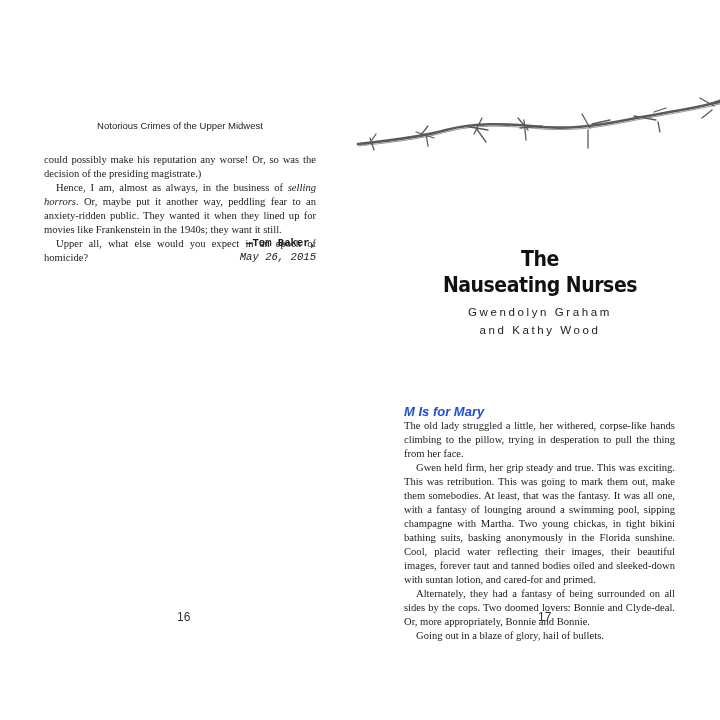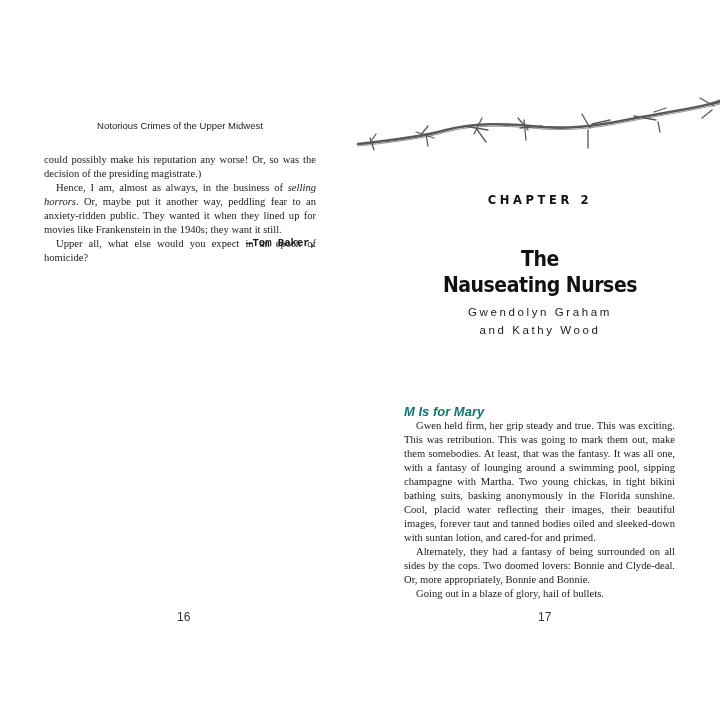--- a/index.html
+++ b/index.html
@@ -35,35 +35,36 @@
     position: absolute; top: 246px; left: 0; width: 360px; text-align: center;
     font-family: "DejaVu Sans", sans-serif; font-weight: bold; font-size: 21px; line-height: 26px; color: #111;
     letter-spacing: -0.5px; transform: scaleX(0.9);
   }
   .chapter-sub {
     position: absolute; top: 303px; left: 0; width: 360px; text-align: center;
     font-family: "Liberation Sans", sans-serif; font-size: 11.5px; line-height: 18px; letter-spacing: 2.6px; color: #222;
   }
   .section-head {
     position: absolute; top: 404px; left: 44px;
-    font-family: "Liberation Sans", sans-serif; font-style: italic; font-weight: bold; font-size: 13px; color: #0f766e;
+    font-family: "Liberation Sans", sans-serif; font-style: italic; font-weight: bold; font-size: 13px; color: #1d4ed8;
   }
 </style>
 </head>
 <body>
 
 <div class="page left-page">
   <div class="running-head">Notorious Crimes of the Upper Midwest</div>
   <div class="left-body serif-body">
     <p class="para noindent">could possibly make his reputation any worse! Or, so was the decision of the presiding magistrate.)</p>
     <p class="para"><span>Hence, I am, almost as always, in the business of </span><em>selling horrors</em><span>. Or, maybe put it another way, peddling fear to an anxiety-ridden public. They wanted it when they lined up for movies like Frankenstein in the 1940s; they want it still.</span></p>
     <p class="para">Upper all, what else would you expect in an epoch of homicide?</p>
   </div>
   <div class="sig">
     <div class="name">—Tom Baker,</div>
+    <div class="date">May 26, 2015</div>
   </div>
   <div class="folio left">16</div>
 </div>
 
 <div class="page right-page">
   <svg class="wire" viewBox="0 0 364 70">
     <g stroke="#5a5a5a" fill="none" stroke-linecap="round">
       <path d="M2 54 C 40 50, 70 46, 90 40 C 120 32, 150 34, 175 36 C 210 40, 240 36, 270 30 C 300 24, 330 20, 364 12" stroke-width="2.6"></path>
       <path d="M2 56 C 40 52, 70 48, 90 42 C 120 34, 150 36, 175 38 C 210 42, 240 38, 270 32 C 300 26, 330 22, 364 14" stroke-width="1" stroke="#999"></path>
 
@@ -71,29 +72,29 @@
         <path d="M14 48 L18 60 M8 54 L22 52 M16 50 L20 44"></path>
         <path d="M64 46 L72 36 M60 42 L78 48 M70 44 L72 56"></path>
         <path d="M108 36 L132 40 M126 28 L118 44 M120 38 L130 52"></path>
         <path d="M162 28 L172 40 M168 30 L170 50 M164 38 L186 36"></path>
         <path d="M226 24 L234 38 M232 40 L232 58 M236 34 L254 30"></path>
         <path d="M278 26 L300 30 M298 22 L310 18 M302 32 L304 42"></path>
         <path d="M344 8 L358 16 M356 20 L346 28 M352 14 L364 10"></path>
       </g>
     </g>
   </svg>
-  <div class="chapter-label">CHAPTER 2</div>
   <div class="chapter-title">
     <div>The</div>
     <div>Nauseating Nurses</div>
   </div>
   <div class="chapter-sub">
     <div>Gwendolyn Graham</div>
     <div>and Kathy Wood</div>
   </div>
   <div class="section-head">M Is for Mary</div>
   <div class="right-body serif-body">
+    <p class="para noindent">The old lady struggled a little, her withered, corpse-like hands climbing to the pillow, trying in desperation to pull the thing from her face.</p>
     <p class="para">Gwen held firm, her grip steady and true. This was exciting. This was retribution. This was going to mark them out, make them somebodies. At least, that was the fantasy. It was all one, with a fantasy of lounging around a swimming pool, sipping champagne with Martha. Two young chickas, in tight bikini bathing suits, basking anonymously in the Florida sunshine. Cool, placid water reflecting their images, their beautiful images, forever taut and tanned bodies oiled and sleeked-down with suntan lotion, and cared-for and primed.</p>
     <p class="para">Alternately, they had a fantasy of being surrounded on all sides by the cops. Two doomed lovers: Bonnie and Clyde-deal. Or, more appropriately, Bonnie and Bonnie.</p>
     <p class="para">Going out in a blaze of glory, hail of bullets.</p>
   </div>
   <div class="folio right">17</div>
 </div>
 
 </body></html>

